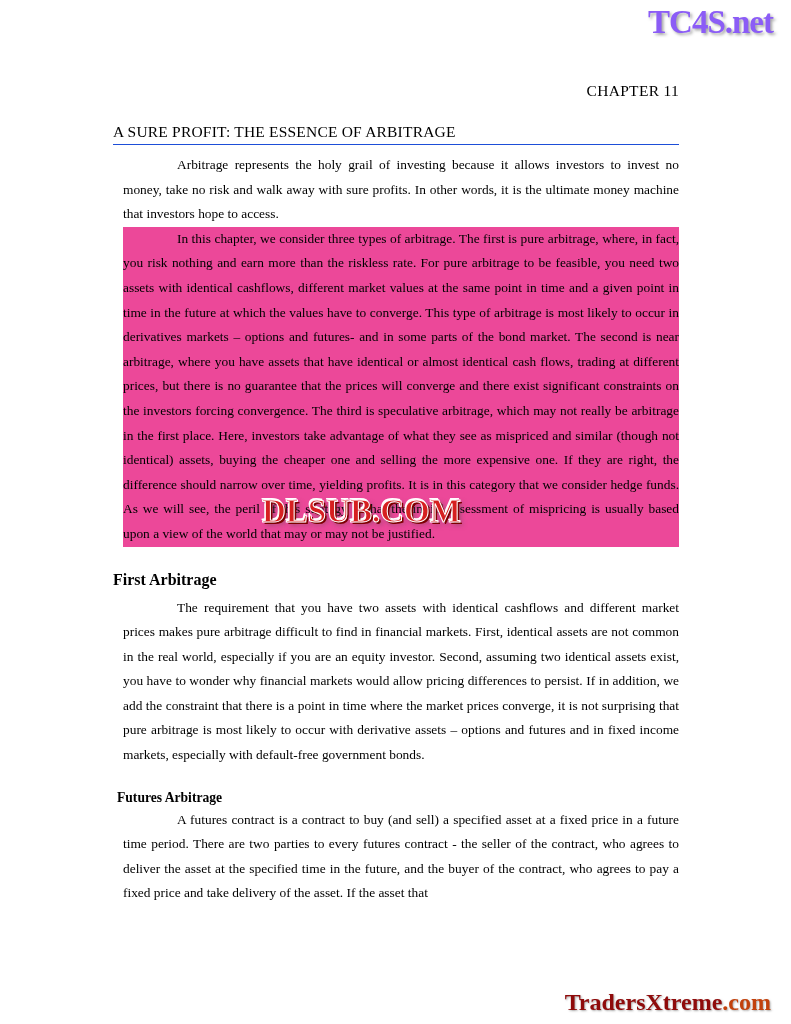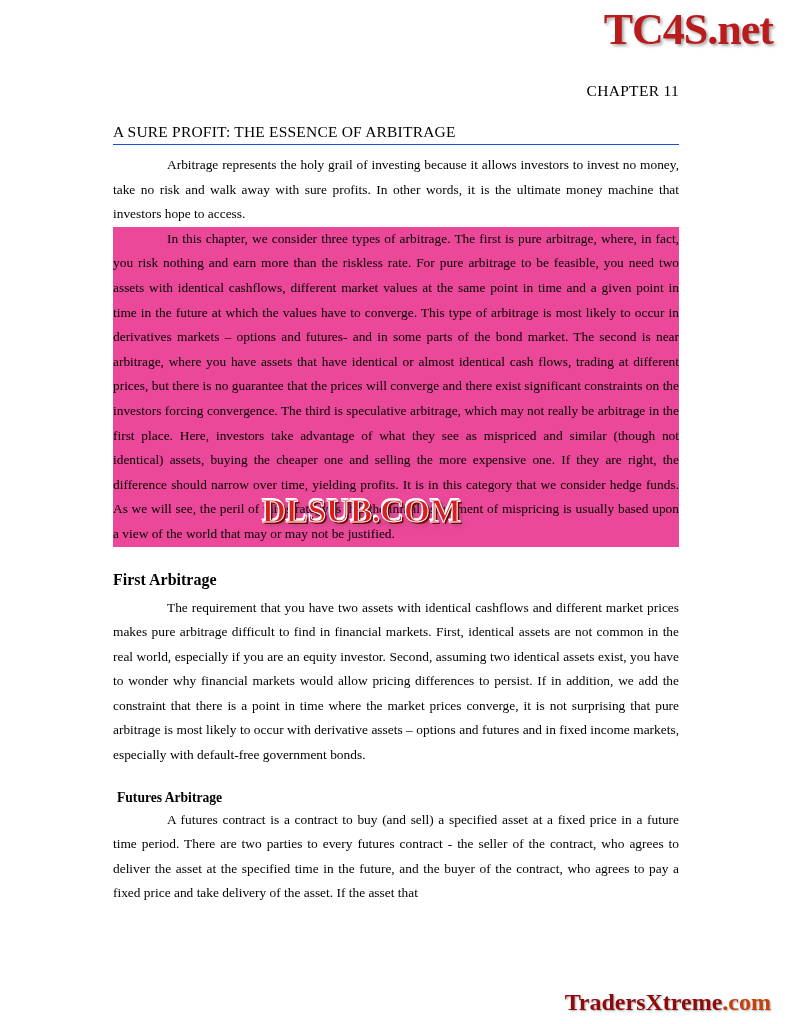--- a/index.html
+++ b/index.html
@@ -20,23 +20,23 @@
     width: 791px;
     height: 1024px;
   }
 
   
   .top-watermark {
     position: absolute;
     top: 4px;
     right: 18px;
     font-family: "Liberation Serif", serif;
-    font-size: 44px;
+    font-size: 33px;
     font-weight: bold;
-    color: #b91c1c;
+    color: #8b5cf6;
     letter-spacing: -1px;
     text-shadow: 2px 2px 3px rgba(120,120,120,0.65);
   }
 
   
   .bottom-watermark {
     position: absolute;
     bottom: 8px;
     right: 20px;
     font-family: "Liberation Serif", serif;
@@ -90,21 +90,21 @@
     letter-spacing: 0.2px;
     border-bottom: 1px solid #1d4ed8;
     padding-bottom: 3px;
     margin-bottom: 8px;
   }
 
   p.body {
     font-size: 13.4px;
     line-height: 24.6px;
     text-align: justify;
-    margin: 0 0 0 0;
+    margin: 0 0 0 10px;
     text-indent: 54px;
     color: #000;
   }
 
   .shade {
     background: #ec4899;
   }
 
   h2.section {
     font-size: 16px;

